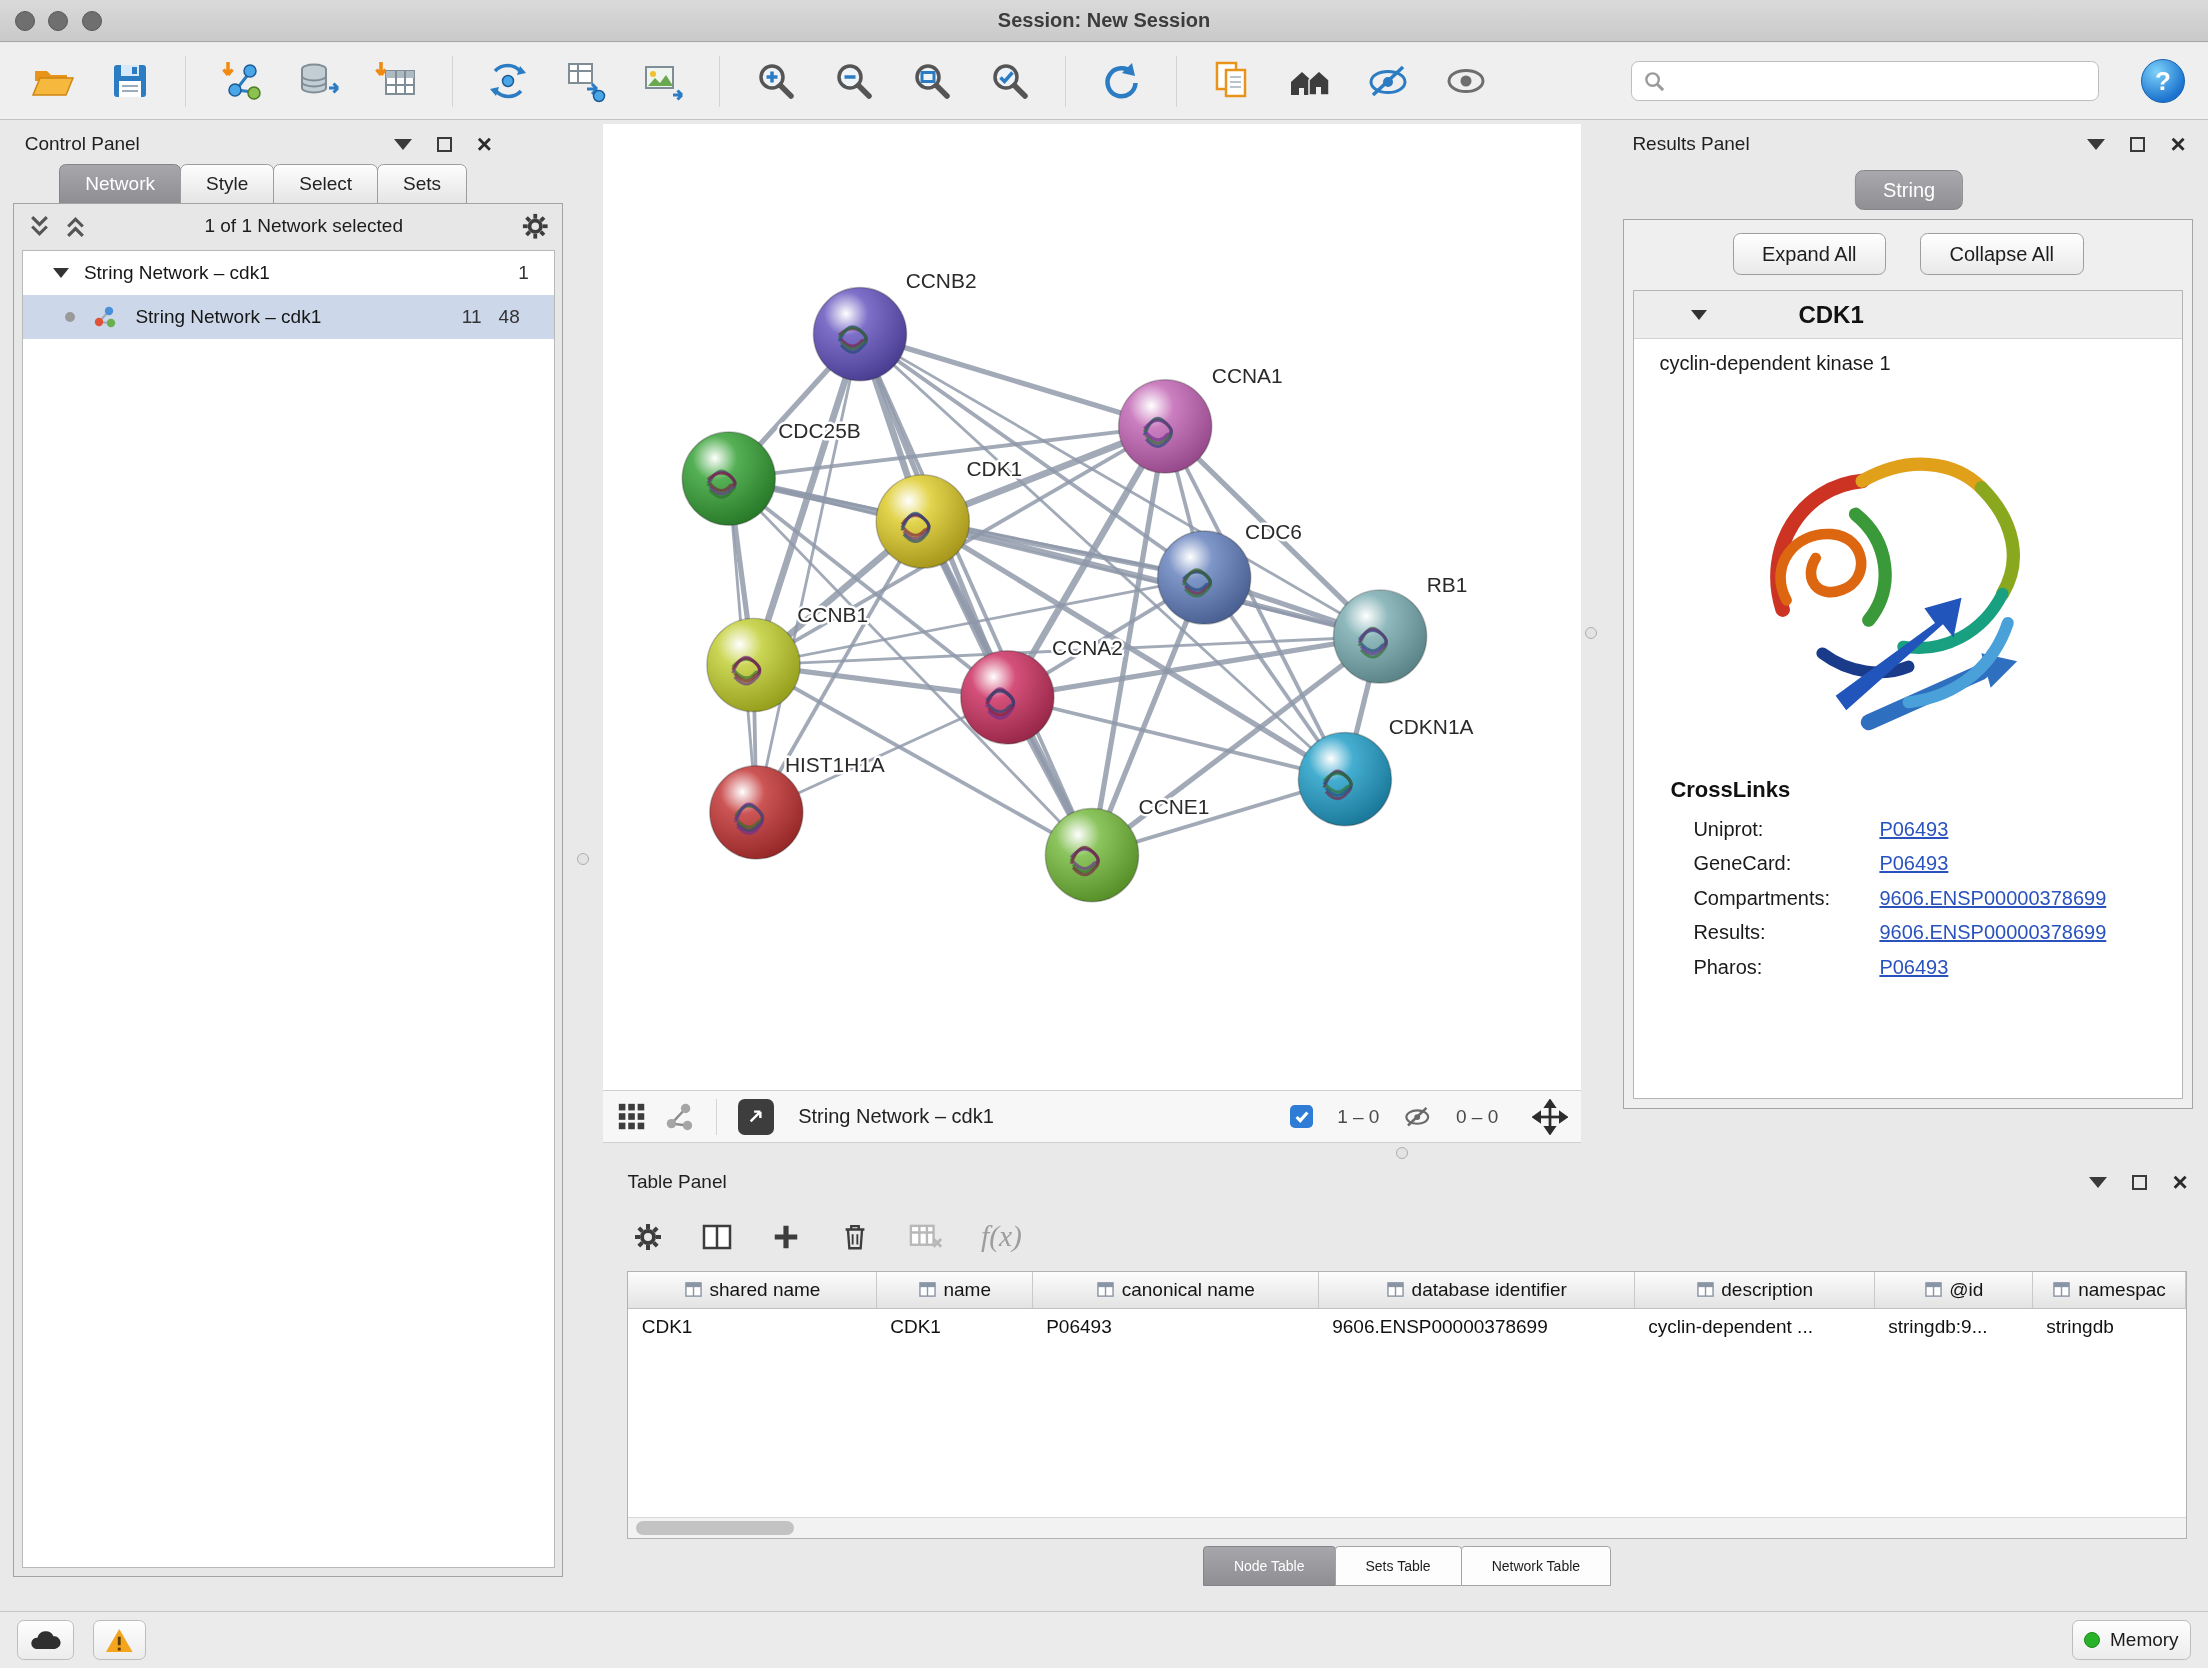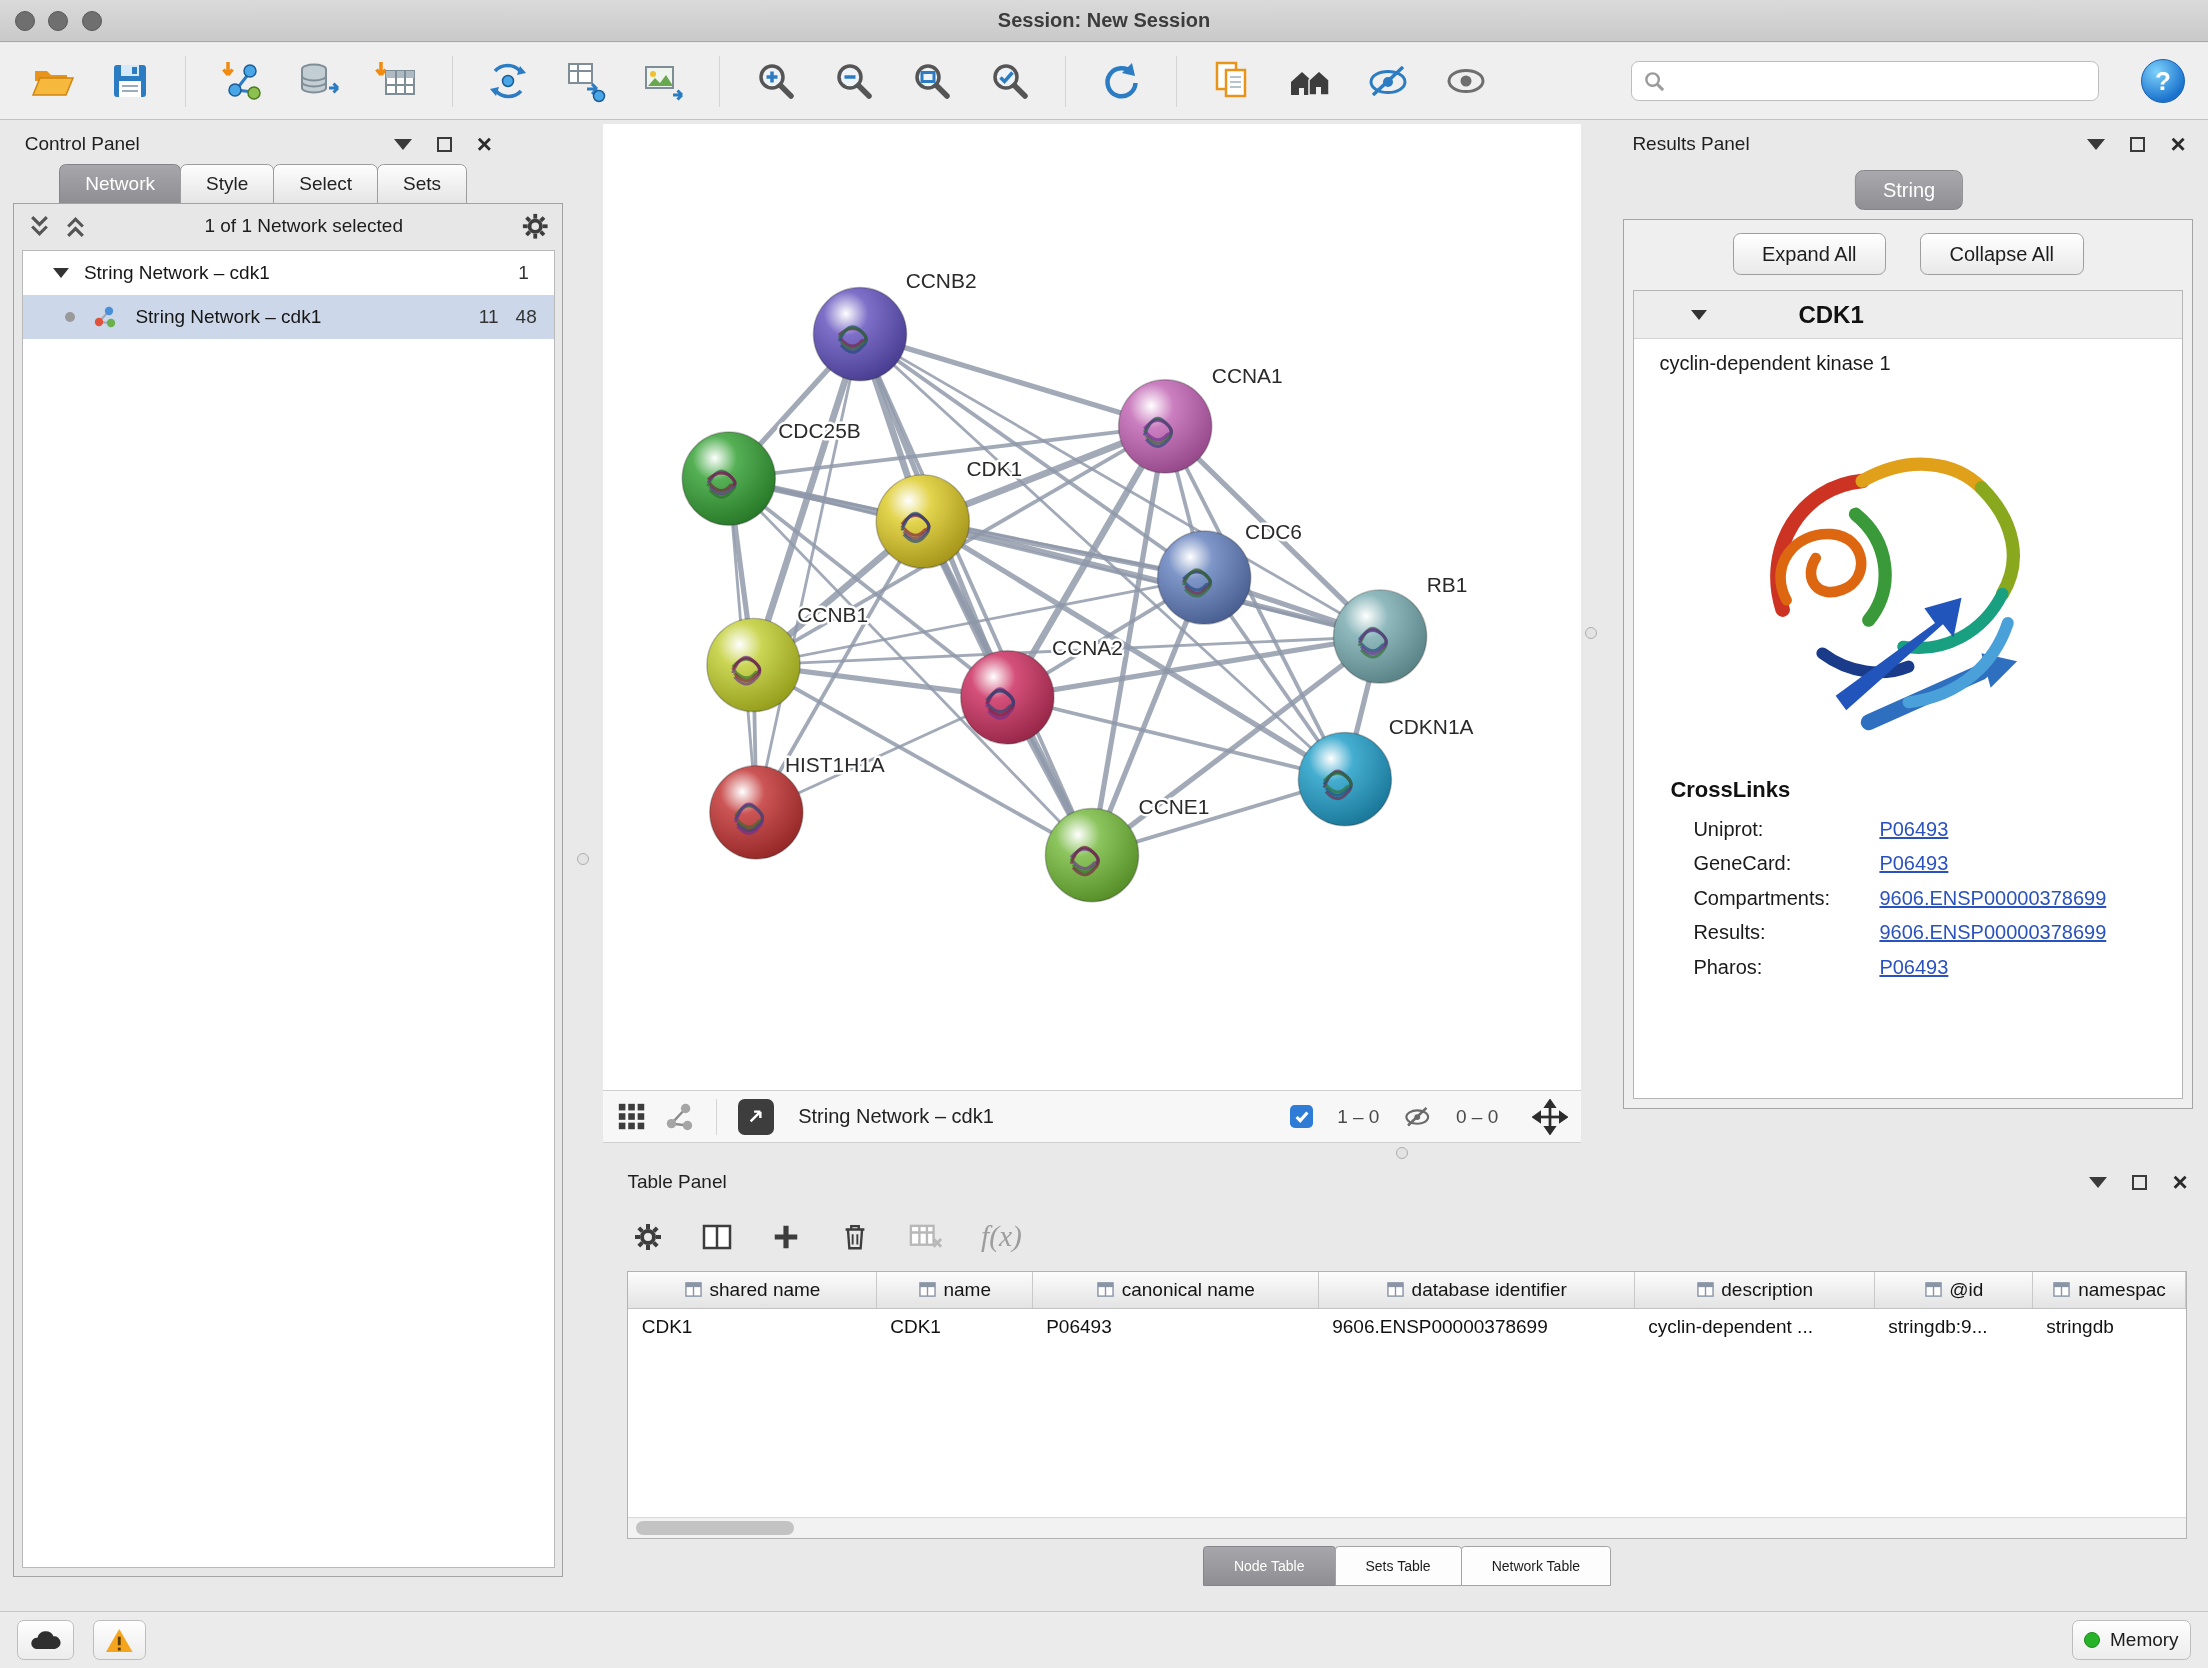--- a/index.html
+++ b/index.html
@@ -357,21 +357,21 @@
             <svg width="26" height="26" viewBox="0 0 26 26">
               <line x1="7" y1="18" x2="17" y2="7" stroke="#9aaab8" stroke-width="2"></line>
               <line x1="7" y1="18" x2="19" y2="19" stroke="#9aaab8" stroke-width="2"></line>
               <circle cx="17" cy="7" r="4.2" fill="#4a90d9"></circle>
               <circle cx="7" cy="18" r="4.2" fill="#e0533a"></circle>
               <circle cx="19" cy="19" r="4.2" fill="#6ab04c"></circle>
             </svg>
           </span>
         <span>String Network – cdk1</span>
         <span class="count" style="padding-right:0">11</span>
-        <span style="padding-right:17px;color:#333">48</span>
+        <span style="padding-right:34px;color:#333">48</span>
       </div>
     </div>
   </div>
 </div>
 
 <div id="network-canvas">
   <svg id="net-svg" width="978" height="966" viewBox="0 0 1028 1016">
       <defs>
         <radialGradient id="ng0" cx="0.35" cy="0.28" r="0.85">
           <stop offset="0" stop-color="#ffffff"></stop>

